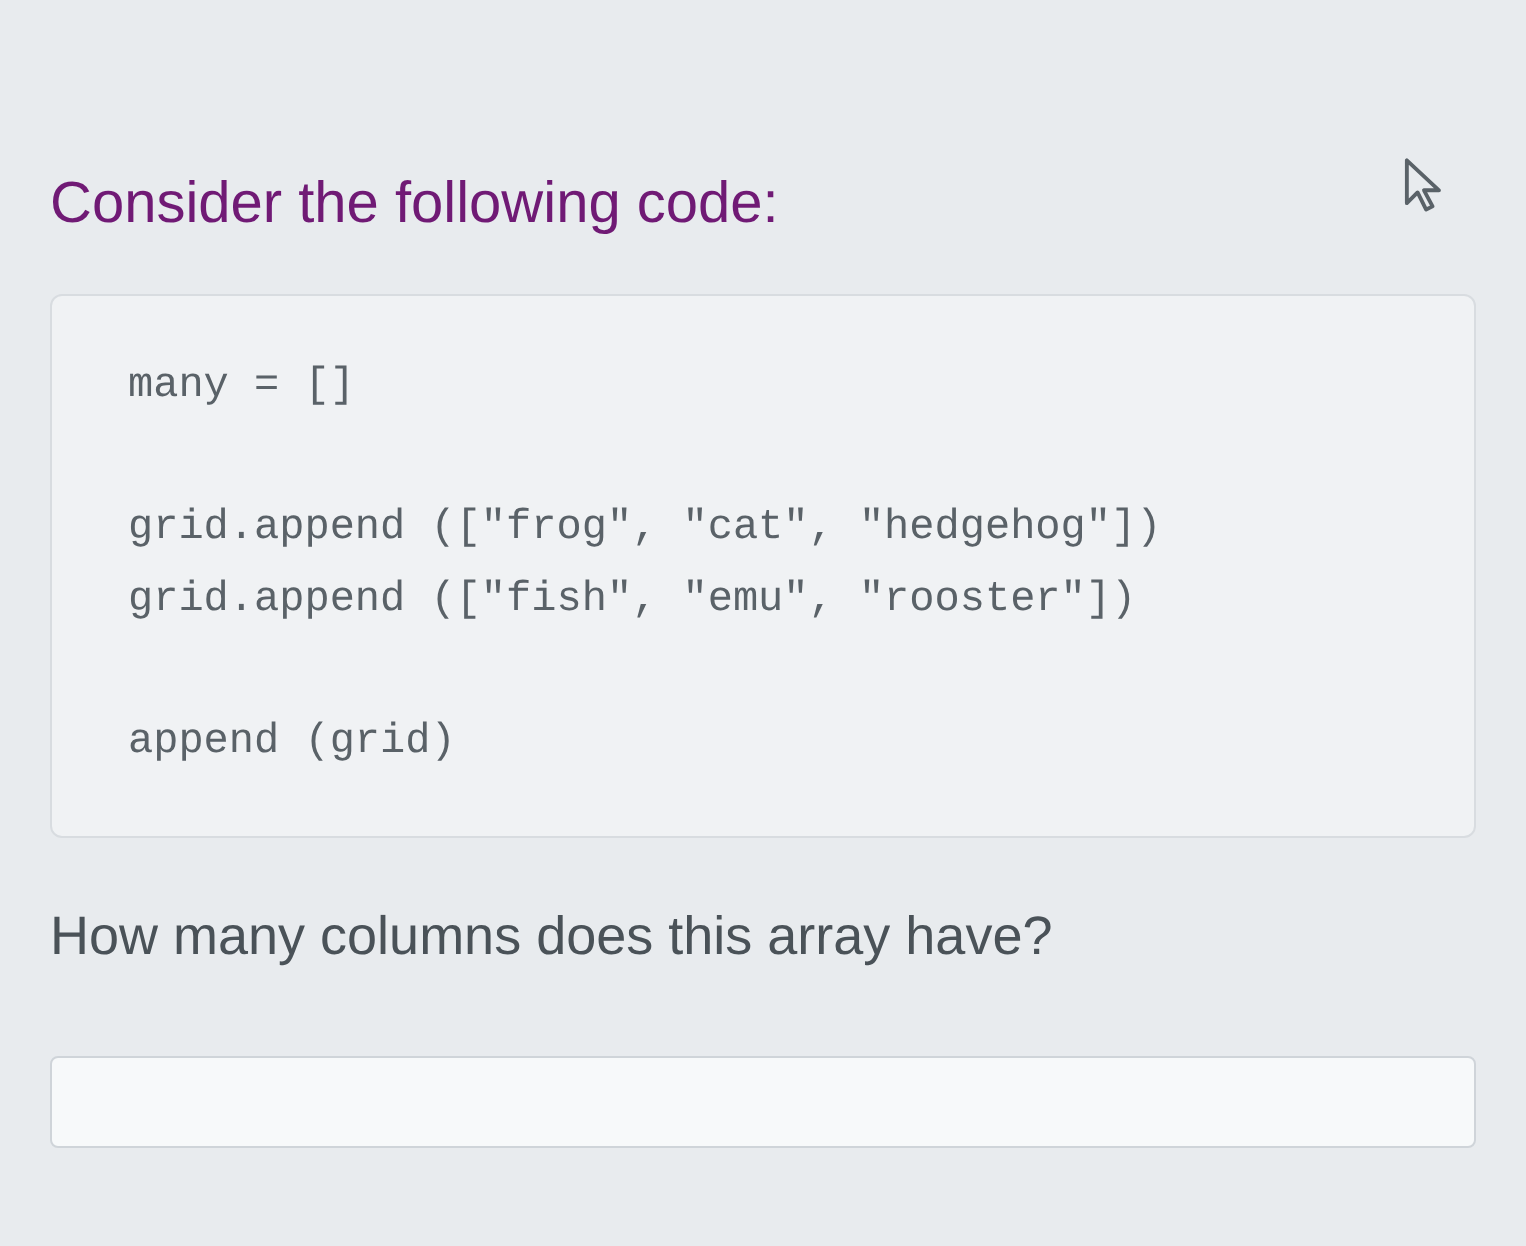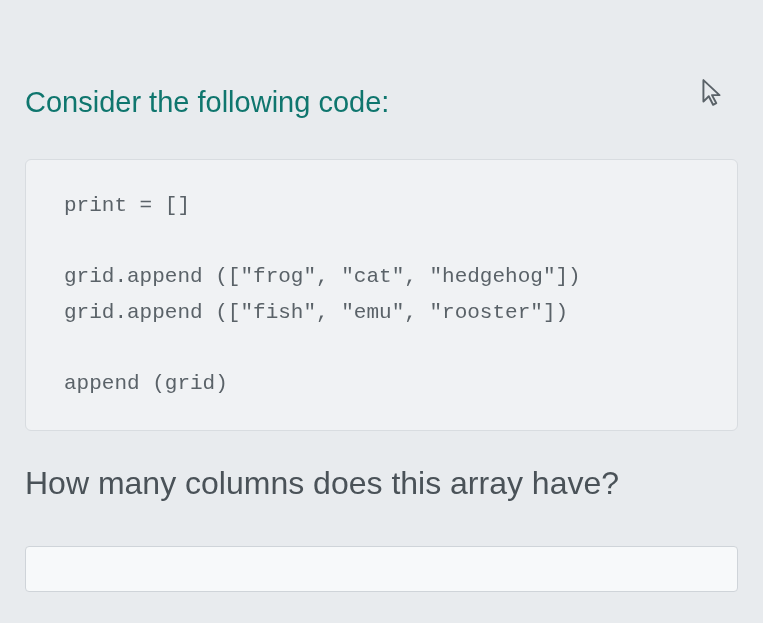--- a/index.html
+++ b/index.html
@@ -13,38 +13,38 @@
       width: 763px;
       height: 623px;
       padding: 30px 25px;
       color: #3a4148;
       position: relative;
       overflow: hidden;
     }
     .question-intro {
       font-size: 29px;
       font-weight: 300;
-      color: #0f766e;
-      margin-bottom: 40px;
+      color: #701a75;
+      margin-bottom: 28px;
       margin-top: 56px;
     }
     .code-block {
       background: #f0f2f4;
       border: 1px solid #d8dce0;
       border-radius: 6px;
       padding: 28px 38px;
       margin-bottom: 34px;
       font-family: 'Courier New', Courier, monospace;
       font-size: 21px;
       line-height: 1.7;
       color: #5a6268;
       white-space: pre;
     }
     .question-text {
-      font-size: 32px;
+      font-size: 27px;
       font-weight: 300;
       color: #4a5258;
       margin-bottom: 44px;
     }
     .answer-input {
       width: 100%;
       height: 46px;
       border: 1px solid #cfd4d9;
       border-radius: 4px;
       background: #f7f9fa;
@@ -63,21 +63,21 @@
 <body>
 
 
 
 <svg class="cursor-icon" viewBox="0 0 24 28">
   <path d="M 4 2 L 4 22 L 9 17 L 13 25 L 16 23.5 L 12 16 L 19 16 Z" fill="none" stroke="#5a6268" stroke-width="1.8" stroke-linejoin="round"></path>
 </svg>
 
 <div class="question-intro">Consider the following code:</div>
 
-<div class="code-block"><span>print = []</span>
+<div class="code-block"><span>many = []</span>
 <span></span>
 <span>grid.append (["frog", "cat", "hedgehog"])</span>
 <span>grid.append (["fish", "emu", "rooster"])</span>
 <span></span>
 <span>append (grid)</span></div>
 
 <div class="question-text">How many columns does this array have?</div>
 
 <input type="text" class="answer-input" value="" style="">
 

